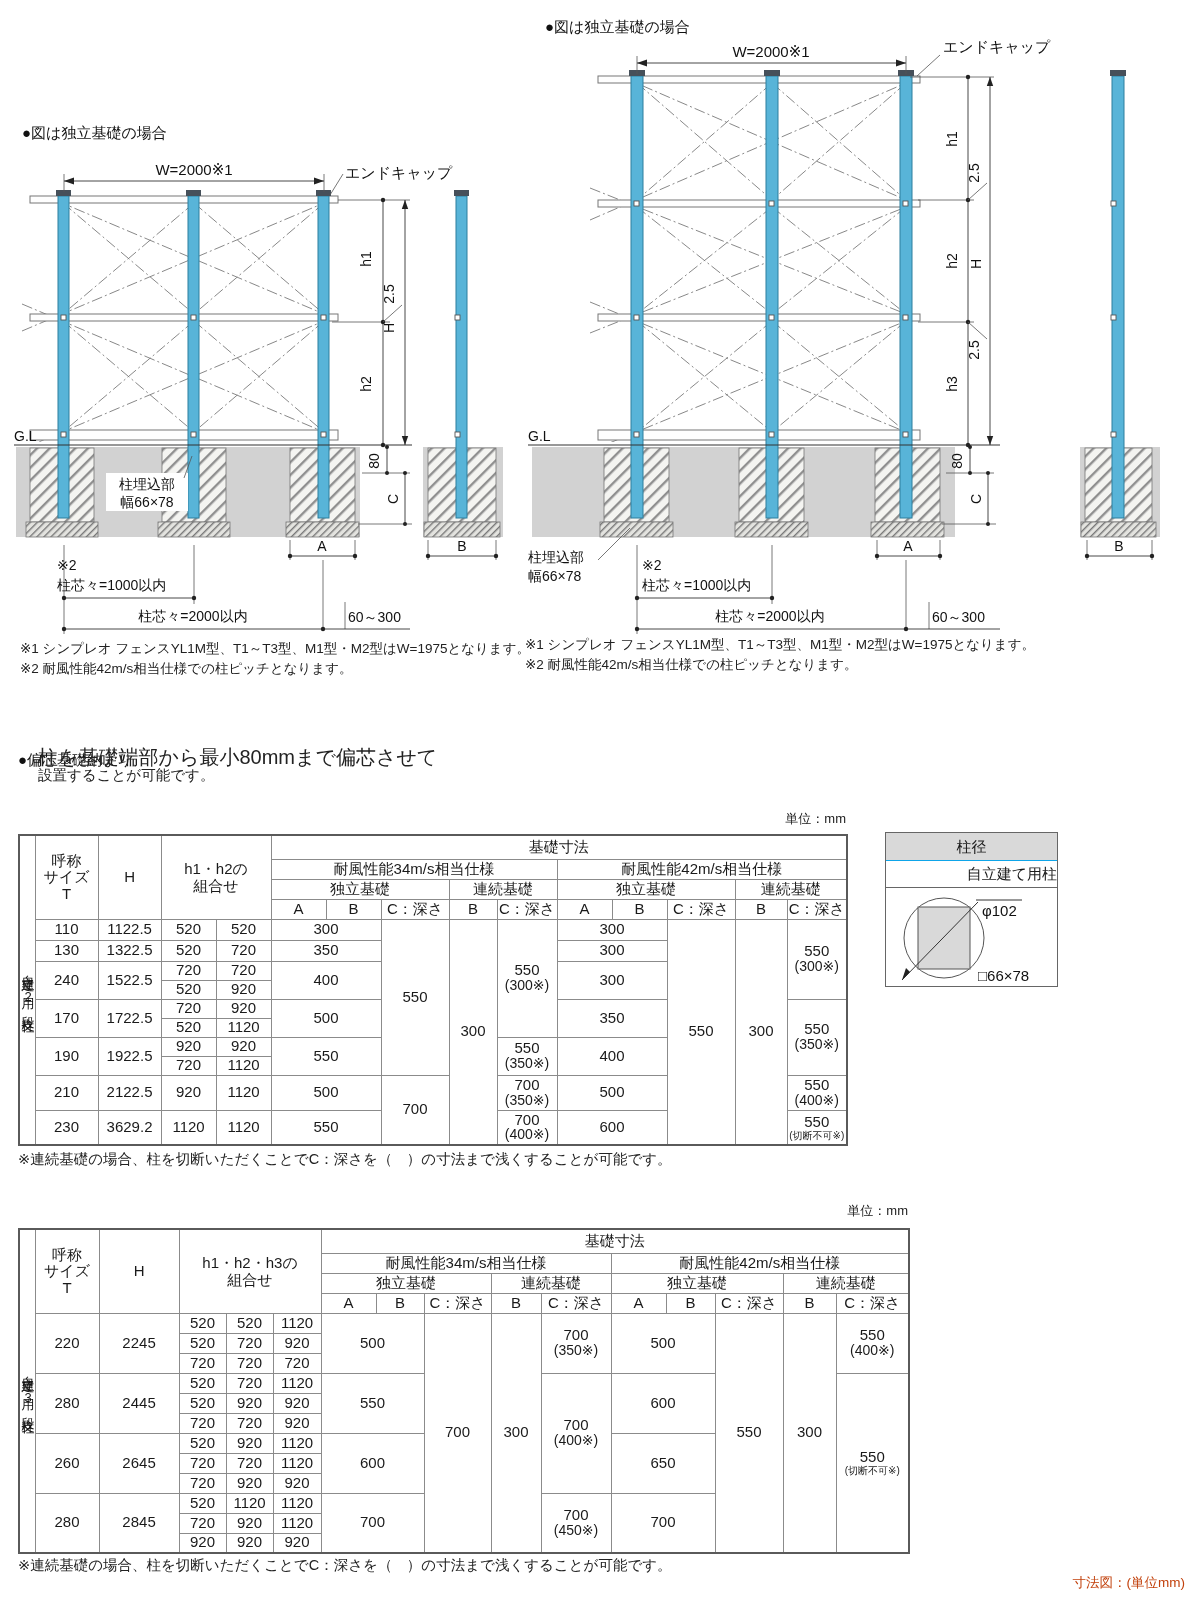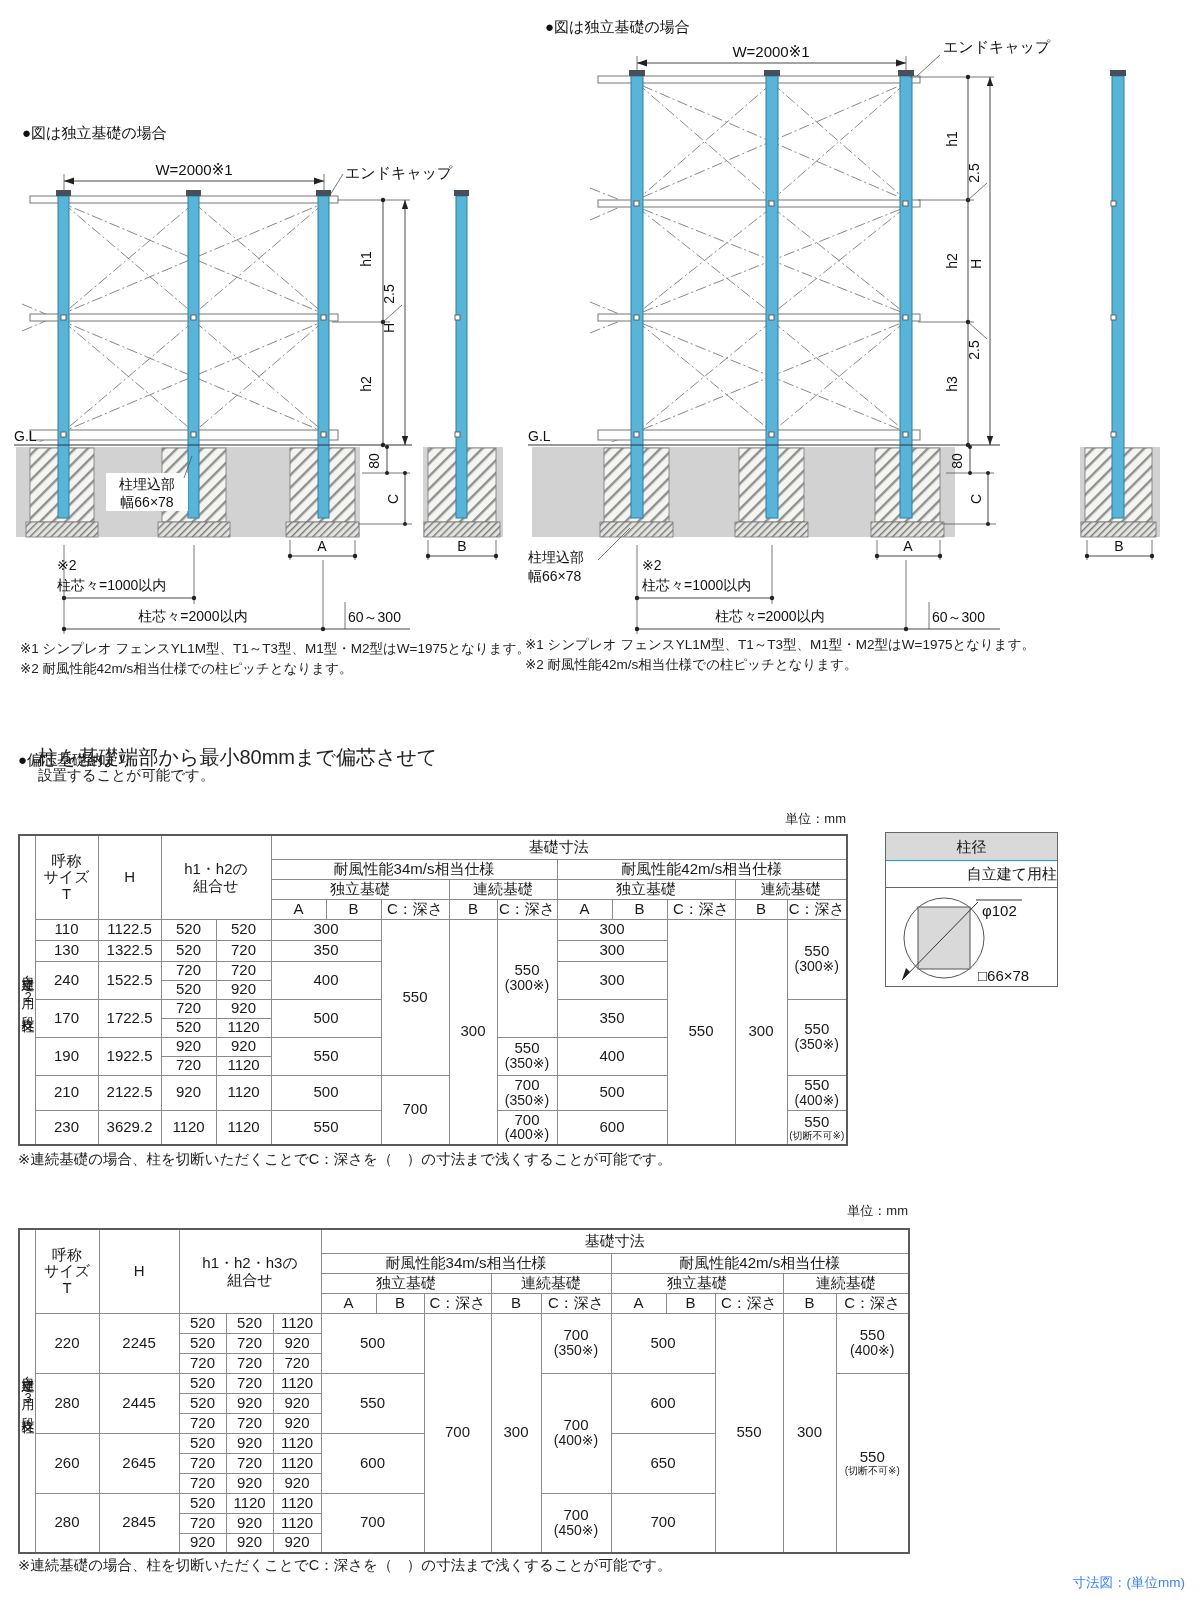--- a/index.html
+++ b/index.html
@@ -2,21 +2,21 @@
 <html><head>
 <meta charset="utf-8">
 <style>
   html,body{margin:0;padding:0;background:#fff;}
   #canvas{position:relative;width:1200px;height:1608px;background:#ffffff;
           font-family:"Liberation Sans","DejaVu Sans",sans-serif;color:#1a1a1a;overflow:hidden;}
   .abs{position:absolute;}
   .sec-title{font-size:15px;color:#111;}
   .note{font-size:13.5px;color:#222;white-space:nowrap;}
   .unit{font-size:13px;color:#222;text-align:right;}
-  .ft{font-size:13.5px;color:#3b82f6;text-align:right;}
+  .ft{font-size:13.5px;color:#c2410c;text-align:right;}
   
   table.spec{border-collapse:collapse;table-layout:fixed;border:2px solid #5a5a5a;}
   table.spec td{border:1px solid #8b8b8b;text-align:center;vertical-align:middle;
                 padding:0;line-height:1.12;font-size:15px;overflow:hidden;background:#fff;}
   td.hd{background:#ece9da;font-size:14.5px;}
   td.gn{background:#97c7a2;font-size:14.5px;}
   td.pk{background:#f0d8e3;font-size:14.5px;}
   td.num{font-size:16px;}
   td.gcell{background:#ece9da;}
   .vert{writing-mode:vertical-rl;text-orientation:upright;font-size:13px;letter-spacing:2px;color:#111;}

